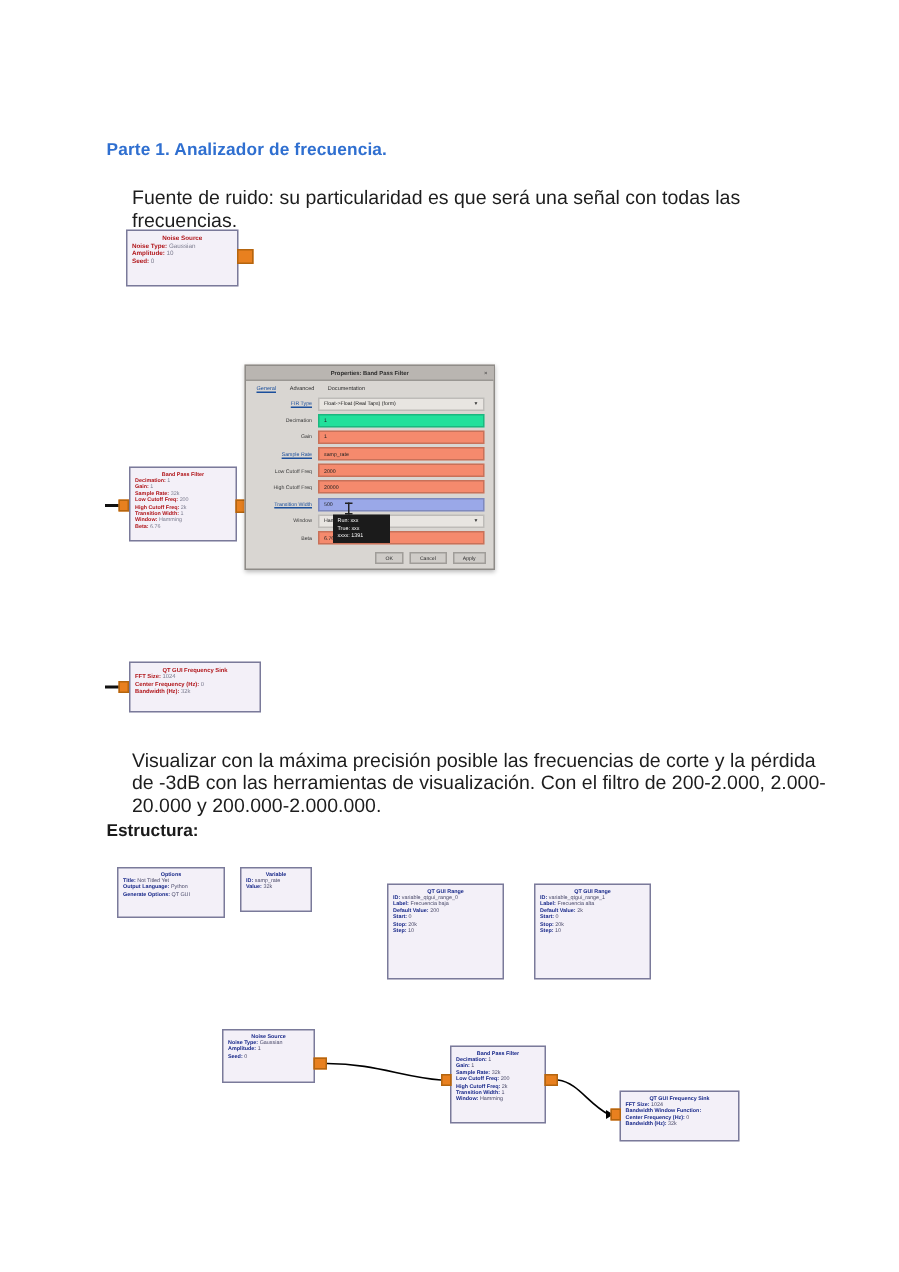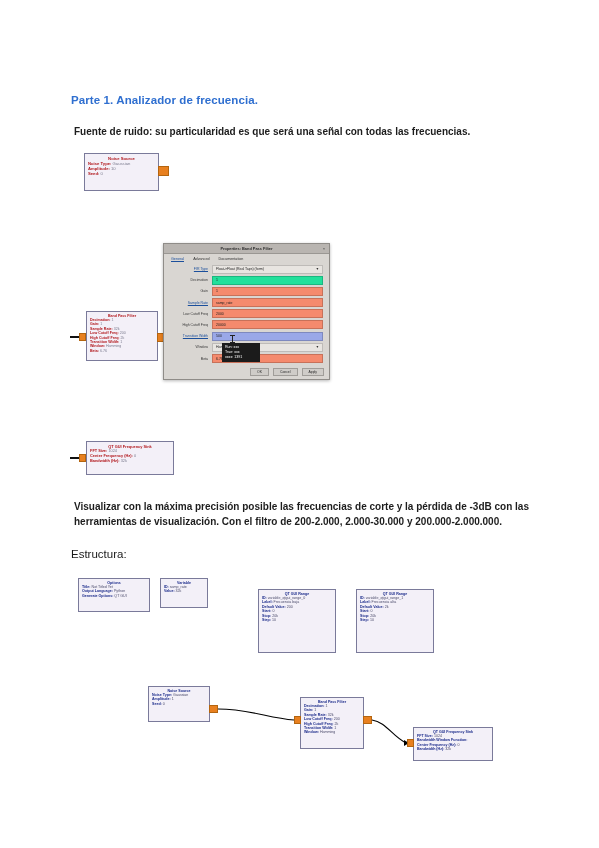--- a/index.html
+++ b/index.html
@@ -15,27 +15,28 @@
 
   .heading {
     position:absolute;
     left:71px; top:94px;
     font-size:11.5px; font-weight:bold; color:#2f6fd0;
     letter-spacing:.1px;
   }
   .subheading {
     position:absolute;
     left:71px; top:548px;
-    font-size:11.5px; font-weight:normal; color:#1a1a1a;
+    font-size:11.5px; font-weight:bold; color:#1a1a1a;
   }
   .para {
     position:absolute;
-    font-size:10px; color:#1d1d1d; line-height:15px;
-    font-weight:700;
+    font-size:13px; color:#1d1d1d; line-height:15px;
+    font-weight:400;
     width:466px;
+    margin-left:14px;
   }
   .p1 { left:74px; top:124px; }
   .p2 { left:74px; top:205px; }
   .p3 { left:74px; top:399px; }
   .p4 { left:74px; top:499px; }
 
   
   .grblock {
     position:absolute;
     background:#f3f0f8;
@@ -155,21 +156,21 @@
              pointer-events:none; }
 </style>
 </head>
 <body>
 
 <div class="page">
 
   <div class="heading">Parte 1. Analizador de frecuencia.</div>
 
   <div class="para p1">Fuente de ruido: su particularidad es que será una señal con todas las frecuencias.</div>
-  <div class="para p4">Visualizar con la máxima precisión posible las frecuencias de corte y la pérdida de -3dB con las herramientas de visualización. Con el filtro de 200-2.000, 2.000-30.000 y 200.000-2.000.000.</div>
+  <div class="para p4">Visualizar con la máxima precisión posible las frecuencias de corte y la pérdida de -3dB con las herramientas de visualización. Con el filtro de 200-2.000, 2.000-20.000 y 200.000-2.000.000.</div>
 
   <div class="subheading">Estructura:</div>
 
   <div class="grblock" id="noise-top">
     <div class="bt">Noise Source</div>
     <div class="rows">
         <div class="r">Noise Type: <i>Gaussian</i></div>
         <div class="r">Amplitude: <i>10</i></div>
         <div class="r">Seed: <i>0</i></div>
       </div>

